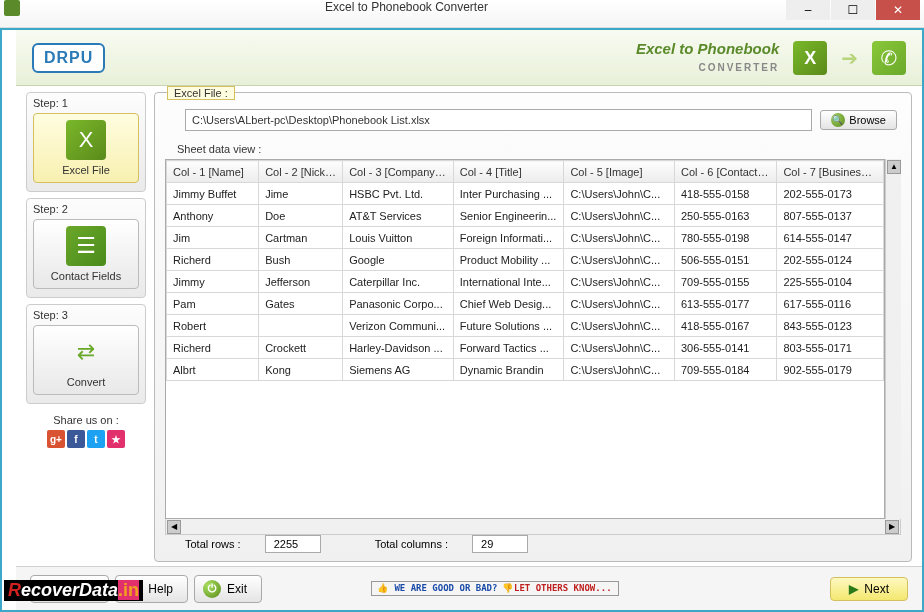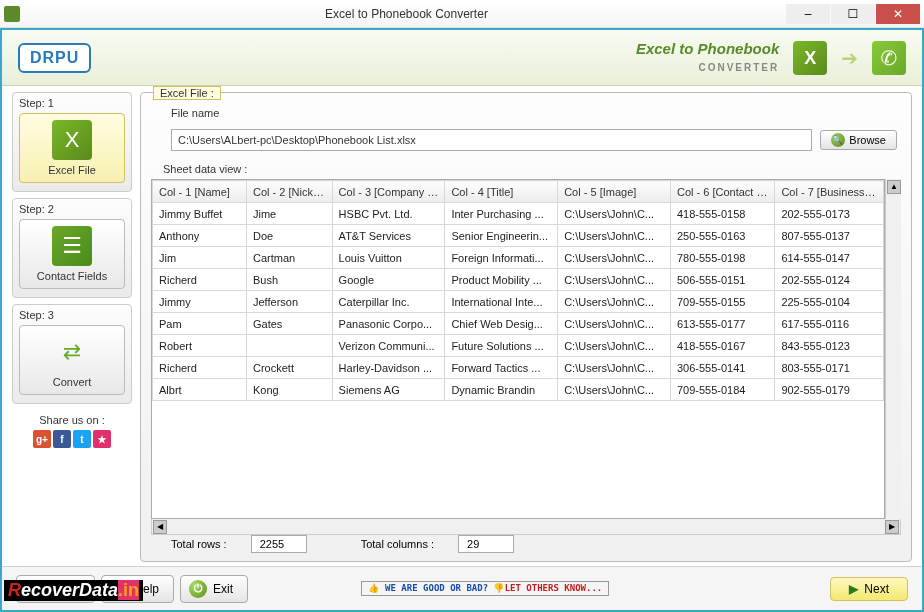--- a/index.html
+++ b/index.html
@@ -1,28 +1,28 @@
 <!DOCTYPE html>
 <html><head>
 <meta charset="utf-8">
 <style>
 * { box-sizing: border-box; margin: 0; padding: 0; }
 body { font-family: "Segoe UI", Tahoma, sans-serif; font-size: 12px; background: #fff; width: 924px; height: 612px; overflow: hidden; position: relative; }
 
-.titlebar { height: 28px; background: linear-gradient(#fff, #f5f5f5); display: flex; align-items: center; padding: 0 4px; border-bottom: 1px solid #ddd; }
+.titlebar { height: 28px; background: linear-gradient(#fff, #f5f5f5); display: flex; align-items: flex-start; padding: 0 4px; border-bottom: 1px solid #ddd; }
 .titlebar .app-icon { width: 16px; height: 16px; background: #5a8a2a; margin-right: 8px; border-radius: 2px; }
 .titlebar .title { flex: 1; text-align: center; color: #333; font-size: 12px; }
 .titlebar .win-controls { display: flex; }
 .titlebar .win-btn { width: 44px; height: 20px; display: flex; align-items: center; justify-content: center; margin-left: 1px; cursor: pointer; }
 .titlebar .min { background: #eee; }
 .titlebar .max { background: #eee; }
 .titlebar .close { background: #c8504a; color: #fff; }
 
 .window-border { padding: 2px; background: #3ba8c8; height: calc(100% - 28px); }
-.window-inner { background: #fff; height: 100%; display: flex; flex-direction: column; }
+.window-inner { background: #fff; height: 100%; display: flex; flex-direction: column; padding-left: 14px; }
 
 .banner { height: 56px; background: linear-gradient(#f8fbf2, #e8f0d8); border-bottom: 1px solid #c8d4b0; display: flex; align-items: center; padding: 0 16px; justify-content: space-between; }
 .logo-box { border: 2px solid #2a7ab8; border-radius: 6px; padding: 4px 10px; color: #2a7ab8; font-weight: bold; font-size: 16px; letter-spacing: 1px; background: #fff; }
 .banner-right { display: flex; align-items: center; gap: 14px; }
 .banner-title { font-size: 15px; color: #5a8a2a; font-style: italic; font-weight: bold; text-align: right; line-height: 1.1; }
 .banner-title .sub { color: #888; font-size: 10px; font-weight: bold; font-style: normal; letter-spacing: 2px; }
 .excel-icon, .phone-icon { width: 34px; height: 34px; border-radius: 4px; }
 .excel-icon { background: linear-gradient(135deg, #7ab82a, #5a8a1a); position: relative; }
 .excel-icon::after { content: "X"; color: #fff; font-weight: bold; font-size: 18px; position: absolute; top: 50%; left: 50%; transform: translate(-50%, -50%); }
 .arrow-icon { color: #b8d47a; font-size: 20px; }
@@ -136,21 +136,20 @@
         <span class="share-ico gp">g+</span>
         <span class="share-ico fb">f</span>
         <span class="share-ico tw">t</span>
         <span class="share-ico in">★</span>
       </div>
     </div>
   </div>
 
   <div class="main-panel">
     <div class="legend">Excel File :</div>
-    <div class="file-label" style="margin:8px 0 0 20px">File name</div>
     <div class="file-row">
       <input class="file-input" readonly="" value="C:\Users\ALbert-pc\Desktop\Phonebook List.xlsx" style="">
       <div class="browse-btn">
         <span class="dot">🔍</span>
         <span>Browse</span>
       </div>
     </div>
     <div class="sheet-label">Sheet data view :</div>
     <div style="display:flex; flex:1; min-height:0;">
       <div class="grid-wrap" style="flex:1;">

